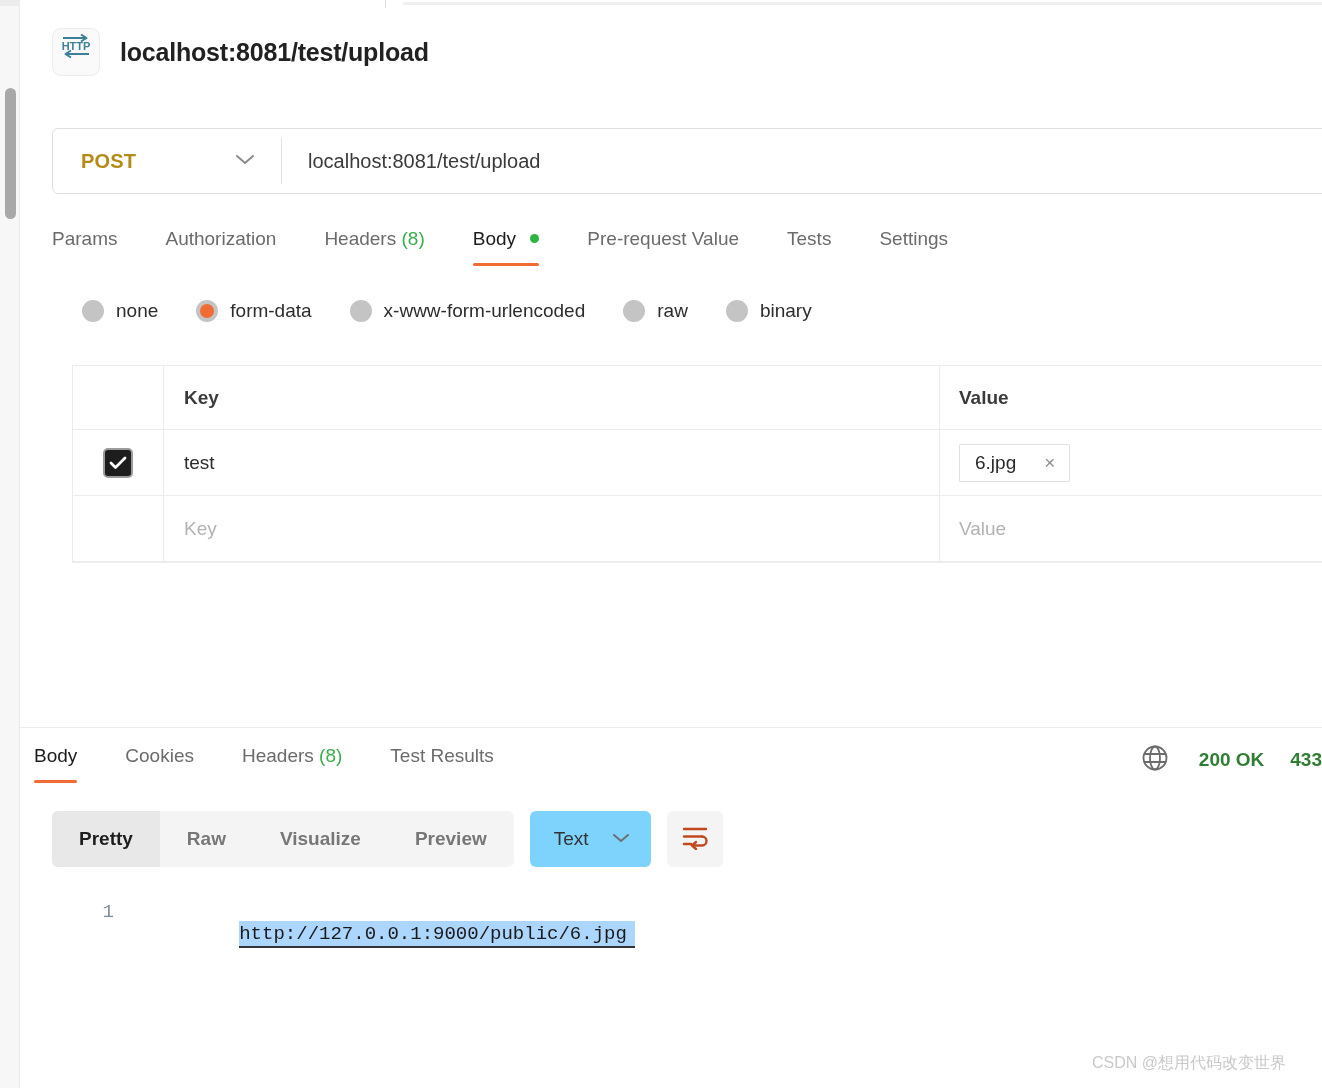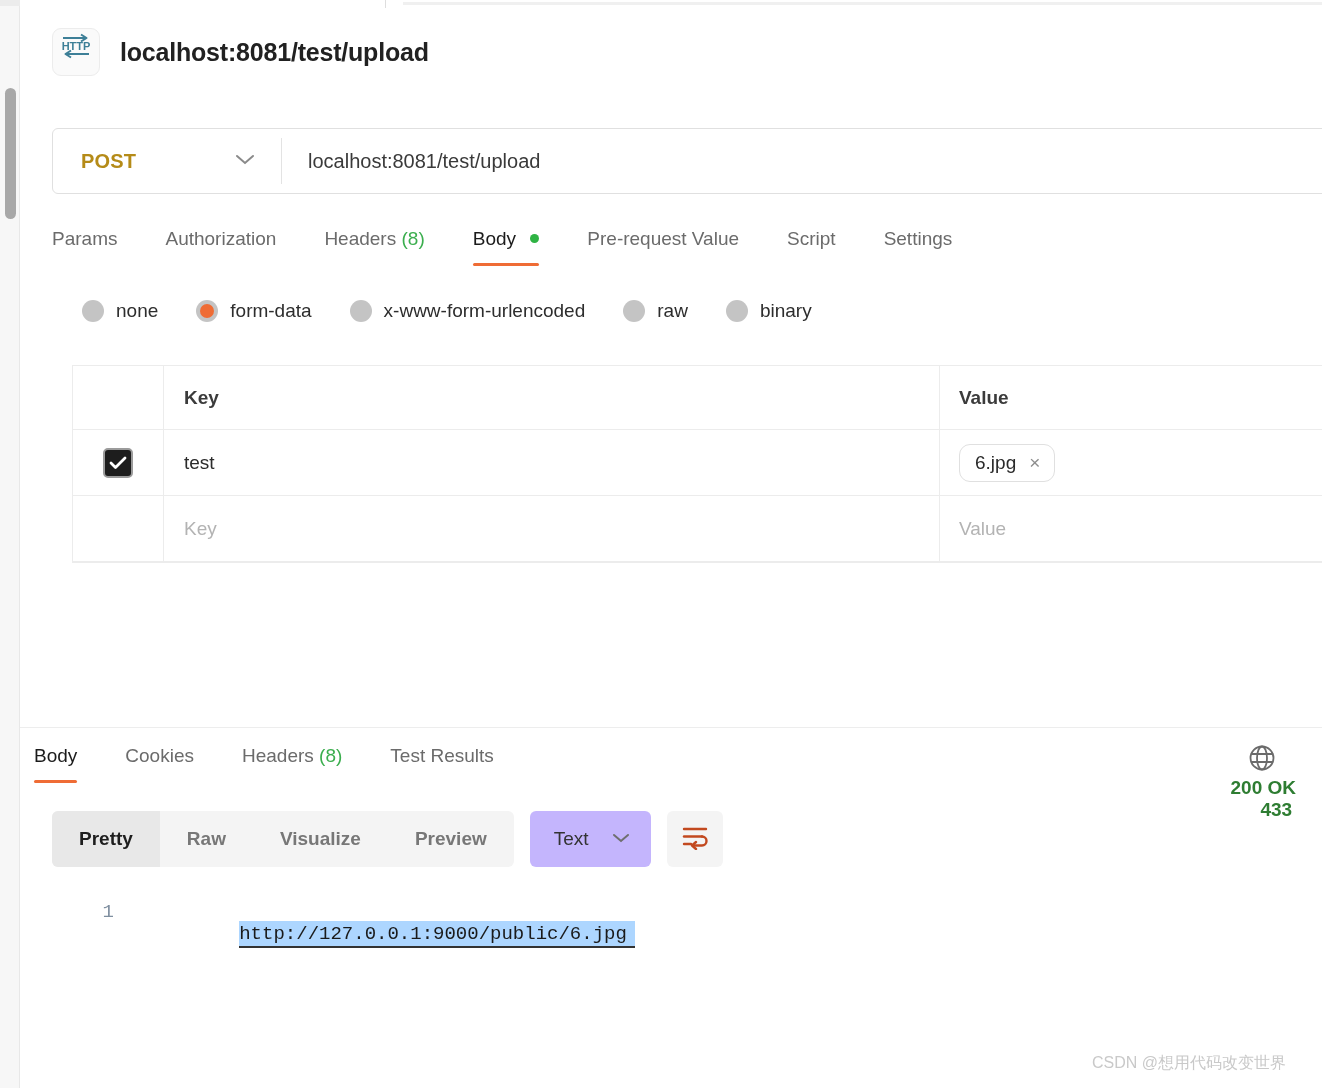--- a/index.html
+++ b/index.html
@@ -137,22 +137,22 @@
   .c-val { flex: 1; display: flex; align-items: center; padding-left: 19px; }
   .hdr-text { font-size: 19px; font-weight: bold; color: #3b3b3b; }
   .cell-text { font-size: 19px; color: #2b2b2b; }
   .cell-ph { font-size: 19px; color: #b3b3b3; }
   .cbox {
     width: 30px; height: 30px; border-radius: 5px; background: #1d1d1d;
     border: 2px solid #9b9b9b;
     display: flex; align-items: center; justify-content: center;
   }
   .file-chip {
-    display: inline-flex; align-items: center; gap: 13px;
-    border: 1px solid #e0e0e0; border-radius: 11px;
+    display: inline-flex; align-items: center; gap: 28px;
+    border: 1px solid #e0e0e0; border-radius: 1px;
     padding: 7px 14px 7px 15px; background: #fff;
   }
   .file-chip-name { font-size: 19px; color: #2b2b2b; }
   .chip-x { color: #8e8e8e; font-size: 19px; cursor: pointer; line-height: 1; }
 
   
   .splitter {
     position: absolute; left: 20px; top: 722px; right: 0; height: 6px;
     background: #fff; border-bottom: 1px solid #ededed;
   }
@@ -161,21 +161,21 @@
   .res-pane {
     position: absolute; left: 20px; top: 729px; right: 0; bottom: 0;
     background: #fff;
   }
   .res-tabs {
     position: absolute; left: 14px; top: 8px; height: 56px;
     display: flex; align-items: flex-start;
   }
   .res-meta {
     position: absolute; right: 0; top: 14px;
-    display: flex; align-items: center; gap: 0; flex-direction: column;
+    display: flex; align-items: center; gap: 0;
   }
   .globe { margin-right: 29px; }
   .status-ok {
     font-size: 19px; color: #2e7d32; font-weight: bold; margin-right: 26px;
     white-space: nowrap;
   }
   .status-size {
     font-size: 19px; color: #2e7d32; font-weight: bold; white-space: nowrap;
   }
 
@@ -188,21 +188,21 @@
     display: flex; background: #f4f4f4; border-radius: 6px; overflow: hidden;
     height: 56px; align-items: stretch; font-weight: bold;
   }
   .seg-btn {
     display: flex; align-items: center; padding: 0 27px;
     font-size: 19px; color: #777; cursor: pointer;
   }
   .seg-btn.active { background: #e8e8e8; color: #1e1e1e; }
   .pickbox {
     display: flex; align-items: center; gap: 22px; height: 56px;
-    background: #c4b5fd; border-radius: 6px; padding: 0 20px 0 24px;
+    background: #7dd3fc; border-radius: 6px; padding: 0 20px 0 24px;
     cursor: pointer;
   }
   .pickbox-label { font-size: 19px; color: #333; }
   .wrapbtn {
     width: 56px; height: 56px; background: #f4f4f4; border-radius: 6px;
     display: flex; align-items: center; justify-content: center; cursor: pointer;
   }
 
   
   .res-body { position: absolute; left: 0; top: 158px; right: 0; bottom: 0; }
@@ -281,21 +281,21 @@
         <span class="cnt">(8)</span>
       </div>
       <div class="rtab active">
         <span>Body</span>
         <span class="dot-green"></span>
       </div>
       <div class="rtab">
         <span>Pre-request Value</span>
       </div>
       <div class="rtab">
-        <span>Script</span>
+        <span>Tests</span>
       </div>
       <div class="rtab">
         <span>Settings</span>
       </div>
     </div>
 
     <div class="radio-row">
       <div class="radio-item">
         <span class="radio-dot"></span>
         <span class="radio-label">none</span>

